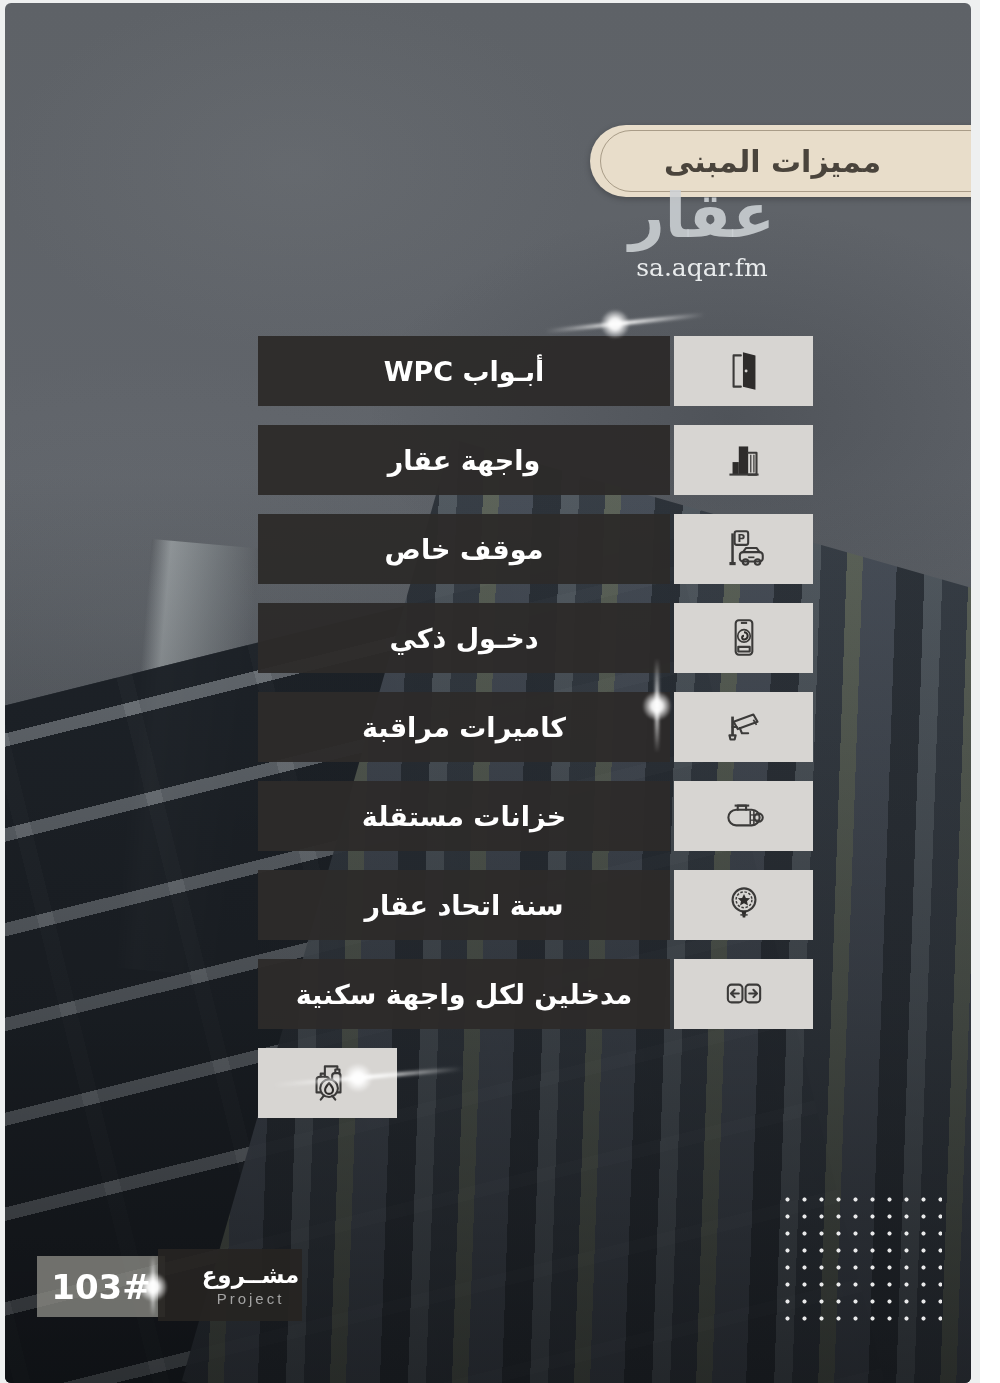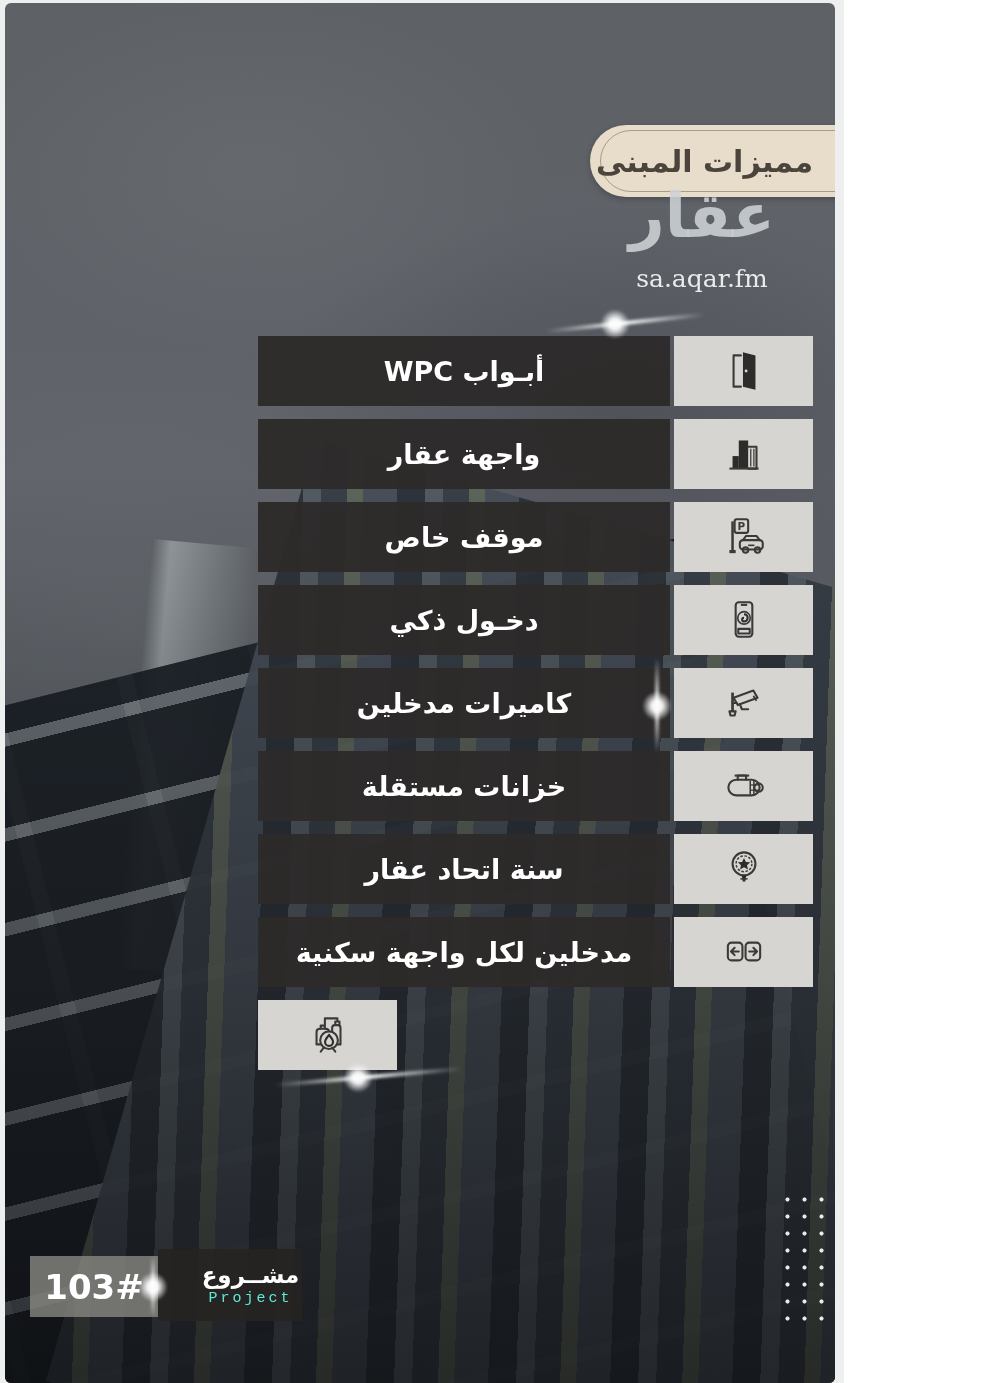--- a/index.html
+++ b/index.html
@@ -1,18 +1,18 @@
 <!DOCTYPE html>
 <html lang="ar" style="--header-bg: #e8ddca; --header-text: #4a443c; --row-bg: rgba(45,43,42,0.96); --icon-bg: #d7d5d2; --text-color: #ffffff;"><head>
 <meta charset="utf-8">
 <style>
   html,body{margin:0;padding:0;background:#ffffff;}
   *{box-sizing:border-box;}
   .frame{
-    width:844px;height:1383px;
+    width:980px;height:1383px;
     background:#eef0f0;
     padding:3px 9px 0 5px;
     position:relative;
     font-family:"DejaVu Sans",sans-serif;
   }
   .photo{
     position:relative;width:100%;height:100%;
     overflow:hidden;border-radius:6px;
     background:linear-gradient(180deg,#5e6267 0%,#60646a 30%,#5b6066 52%,#4c5258 75%,#3a4047 100%);
   }
@@ -74,55 +74,55 @@
     position:absolute;top:184px;left:611px;width:172px;
     text-align:center;pointer-events:none;
   }
   .watermark .logo{
     direction:rtl;
     font-size:62px;line-height:.95;font-weight:bold;
     color:rgba(205,210,213,.88);
   }
   .watermark .url{
     font-family:"DejaVu Serif",serif;
-    font-size:25px;color:rgba(240,242,243,.95);margin-top:18px;
+    font-size:25px;color:rgba(240,242,243,.95);margin-top:7px;
   }
   
   .features{
     position:absolute;left:253px;top:333px;width:555px;
-    display:flex;flex-direction:column;gap:13px;
+    display:flex;flex-direction:column;gap:19px;
   }
   .feature-row{display:flex;gap:4px;height:70px;}
   .feature-label{
     flex:1;background:var(--row-bg,rgba(45,43,42,.96));
     display:flex;align-items:center;justify-content:center;
     direction:rtl;
     color:var(--text-color,#ffffff);font-size:27px;font-weight:bold;
   }
   .feature-icon{
     width:139px;background:var(--icon-bg,#d7d5d2);
     display:flex;align-items:center;justify-content:center;
   }
   .feature-icon svg{width:50px;height:50px;}
   
   .project-number{
-    position:absolute;left:25px;top:1253px;width:128px;height:61px;
+    position:absolute;left:32px;top:1253px;width:128px;height:61px;
     background:rgba(138,138,132,.78);
     display:flex;align-items:center;justify-content:center;
     color:#ffffff;font-size:34px;font-weight:bold;direction:ltr;
   }
   .project-label{
     position:absolute;left:153px;top:1246px;width:144px;height:72px;
     background:rgba(38,36,34,.92);
     display:flex;flex-direction:column;align-items:center;justify-content:center;padding-left:41px;
   }
   .project-label .ar{direction:rtl;color:#ffffff;font-size:23px;font-weight:bold;line-height:1.1;}
   .project-label .en{
-    font-family:Liberation Mono, monospace;
-    color:#5eead4;font-size:15px;letter-spacing:3px;margin-top:1px;
+    font-family:Liberation Sans, sans-serif;
+    color:#a3a3a3;font-size:15px;letter-spacing:3px;margin-top:1px;
   }
   
   .dot-grid{
     position:absolute;left:772px;top:1186px;width:165px;height:142px;
     background-image:radial-gradient(circle, rgba(255,255,255,.9) 1.7px, rgba(255,255,255,0) 2.4px);
     background-size:17px 17px;background-position:2px 2px;
   }
   
   .flare{position:absolute;pointer-events:none;}
   .beam-h{height:4px;background:linear-gradient(90deg,rgba(255,255,255,0),rgba(255,255,255,.95) 50%,rgba(255,255,255,0));filter:blur(1.5px);border-radius:2px;}
@@ -200,21 +200,21 @@
               <rect x="16" y="7" width="16" height="33" rx="3" fill="none" stroke="#3b3a39" stroke-width="2" stroke-linecap="round" stroke-linejoin="round"></rect>
               <line x1="21" y1="9.5" x2="27" y2="9.5" stroke="#3b3a39" stroke-width="2"></line>
               <rect x="18.5" y="32.5" width="11" height="4.5" fill="none" stroke="#3b3a39" stroke-width="2" stroke-linecap="round" stroke-linejoin="round"></rect>
               <circle cx="24" cy="22" r="6" fill="none" stroke="#3b3a39" stroke-width="1.6"></circle>
               <path d="M24 18.5 a3.5 3.5 0 0 1 0 7 a1.8 1.8 0 0 1 0 -3.6" fill="none" stroke="#2e2c2b" stroke-width="2"></path>
             </svg>
           </div>
   </div>
 
   <div class="feature-row">
-    <div class="feature-label">كاميرات مدخلين</div>
+    <div class="feature-label">كاميرات مراقبة</div>
     <div class="feature-icon">
             <svg viewBox="0 0 48 48">
               <polygon points="14,19 33,12 37,19 18,26" fill="none" stroke="#3b3a39" stroke-width="2" stroke-linecap="round" stroke-linejoin="round"></polygon>
               <line x1="33" y1="17" x2="36" y2="22" stroke="#3b3a39" stroke-width="1.6"></line>
               <path fill="none" stroke="#3b3a39" stroke-width="2" stroke-linecap="round" stroke-linejoin="round" d="M20 25 l2 5 h6"></path>
               <line x1="13" y1="14" x2="13" y2="32" stroke="#3b3a39" stroke-width="2.6"></line>
               <path fill="none" stroke="#3b3a39" stroke-width="2" stroke-linecap="round" stroke-linejoin="round" d="M13 24 h4"></path>
               <path fill="none" stroke="#3b3a39" stroke-width="2" stroke-linecap="round" stroke-linejoin="round" d="M10 32 h6 l-1 4 h-4 z"></path>
             </svg>
           </div>

